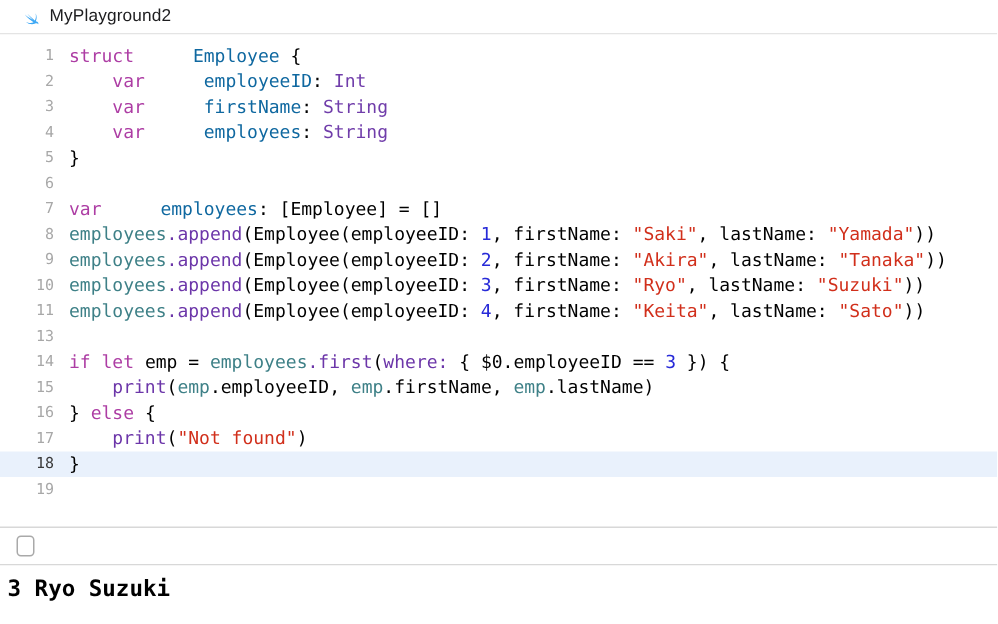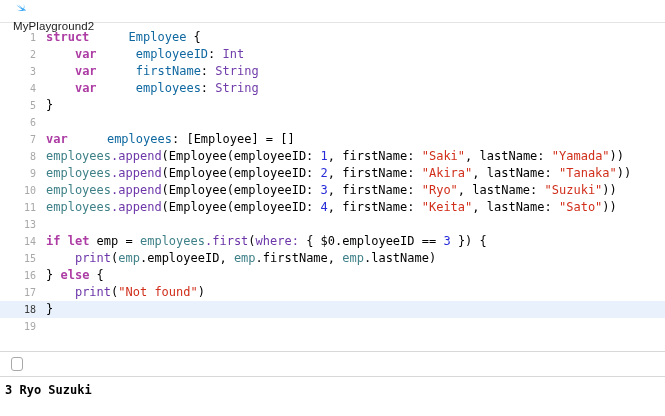--- a/index.html
+++ b/index.html
@@ -1,45 +1,45 @@
 <!DOCTYPE html>
 <html style="--tk-keyword: #AD3DA4; --tk-declaration: #0F68A0; --tk-usage: #3E8087; --tk-function: #6C36A9; --tk-type: #703DAA; --tk-number: #272AD8; --tk-string: #D12F1B; --tk-plain: #000000; --hl: #E9F1FC; --ln: #A8A8A8; --lnA: #3A3A3A;"><head>
 <meta charset="utf-8">
 <style>
   html,body{margin:0;padding:0;background:#fff;}
   .app{position:relative;width:665px;height:416px;background:#fff;overflow:hidden;
        font-family:"Liberation Sans",sans-serif;}
-  .titlebar{height:22px;display:flex;align-items:flex-start;padding-left:13px;gap:7px;
-            background:#fff;border-bottom:1px solid #E4E4E4;flex-direction:column;}
+  .titlebar{height:22px;display:flex;align-items:center;padding-left:13px;gap:7px;
+            background:#fff;border-bottom:1px solid #E4E4E4;}
   .swift-icon{display:flex;align-items:center;}
   .title{font-size:11.5px;color:#1d1d1f;letter-spacing:.1px;}
   .editor{height:322px;overflow:hidden;padding-top:6px;background:#fff;
           font-family:"DejaVu Sans Mono","Liberation Mono",monospace;font-size:12px;}
   .row{display:flex;height:17px;line-height:17px;align-items:stretch;}
   .row.hl{background:var(--hl,#E9F1FC);align-items:center;}
   .gutter{width:36px;flex:0 0 36px;text-align:right;font-size:10px;
           color:var(--ln,#A8A8A8);line-height:17px;user-select:none;}
   .row.hl .gutter{color:var(--lnA,#3A3A3A);}
   .code{padding-left:10px;white-space:pre;color:var(--tk-plain,#000);}
   .code span{white-space:pre;}
-  .tk-keyword{color:var(--tk-keyword);font-weight:bold;}
+  .tk-keyword{color:var(--tk-keyword);font-weight:normal;}
   .tk-declaration{color:var(--tk-declaration);margin-left:32px;}
   .tk-usage{color:var(--tk-usage);}
   .tk-function{color:var(--tk-function);}
   .tk-type{color:var(--tk-type);}
   .tk-number{color:var(--tk-number);}
   .tk-string{color:var(--tk-string);}
   .tk-plain{color:var(--tk-plain);}
   .divider{height:1px;background:#D8D8D8;}
   .debugbar{height:24px;background:#fff;display:flex;align-items:center;}
   .stopbox{display:inline-block;width:10px;height:12px;margin-left:11px;
            border:1.5px solid #A9A9A9;border-radius:3px;background:#fff;cursor:pointer;}
   .console{height:44px;background:#fff;padding:6px 0 0 5px;box-sizing:border-box;}
   .console-text{font-family:"DejaVu Sans Mono","Liberation Mono",monospace;
-                font-size:12px;font-weight:bold;color:#000;}
+                font-size:15px;font-weight:bold;color:#000;}
 </style>
 </head>
 <body>
 
 <div class="app">
 
   <div class="titlebar">
     <span class="swift-icon">
       <svg width="13" height="13" viewBox="0 0 16 16" aria-hidden="true">
         <path fill="#3FA9F5" d="M13.4 11.2c.9-1.8 1-4.1-.3-6.4.8 2.5.3 4.7-.5 5.8-1.6-1.2-4.4-3.7-6.2-5.7 1.5 2.2 3.5 4.3 4.7 5.4C9.7 9.5 6.6 7.8 4.1 5.6c2.3 2.8 5.4 5.2 7.4 6.5-1.5.8-3.9 1-6.3-.5 2 2 5.3 2.7 7.7 1.5.9-.4 1.9-.3 2.5.6.4-1-.1-2-2-2.5z"></path>

